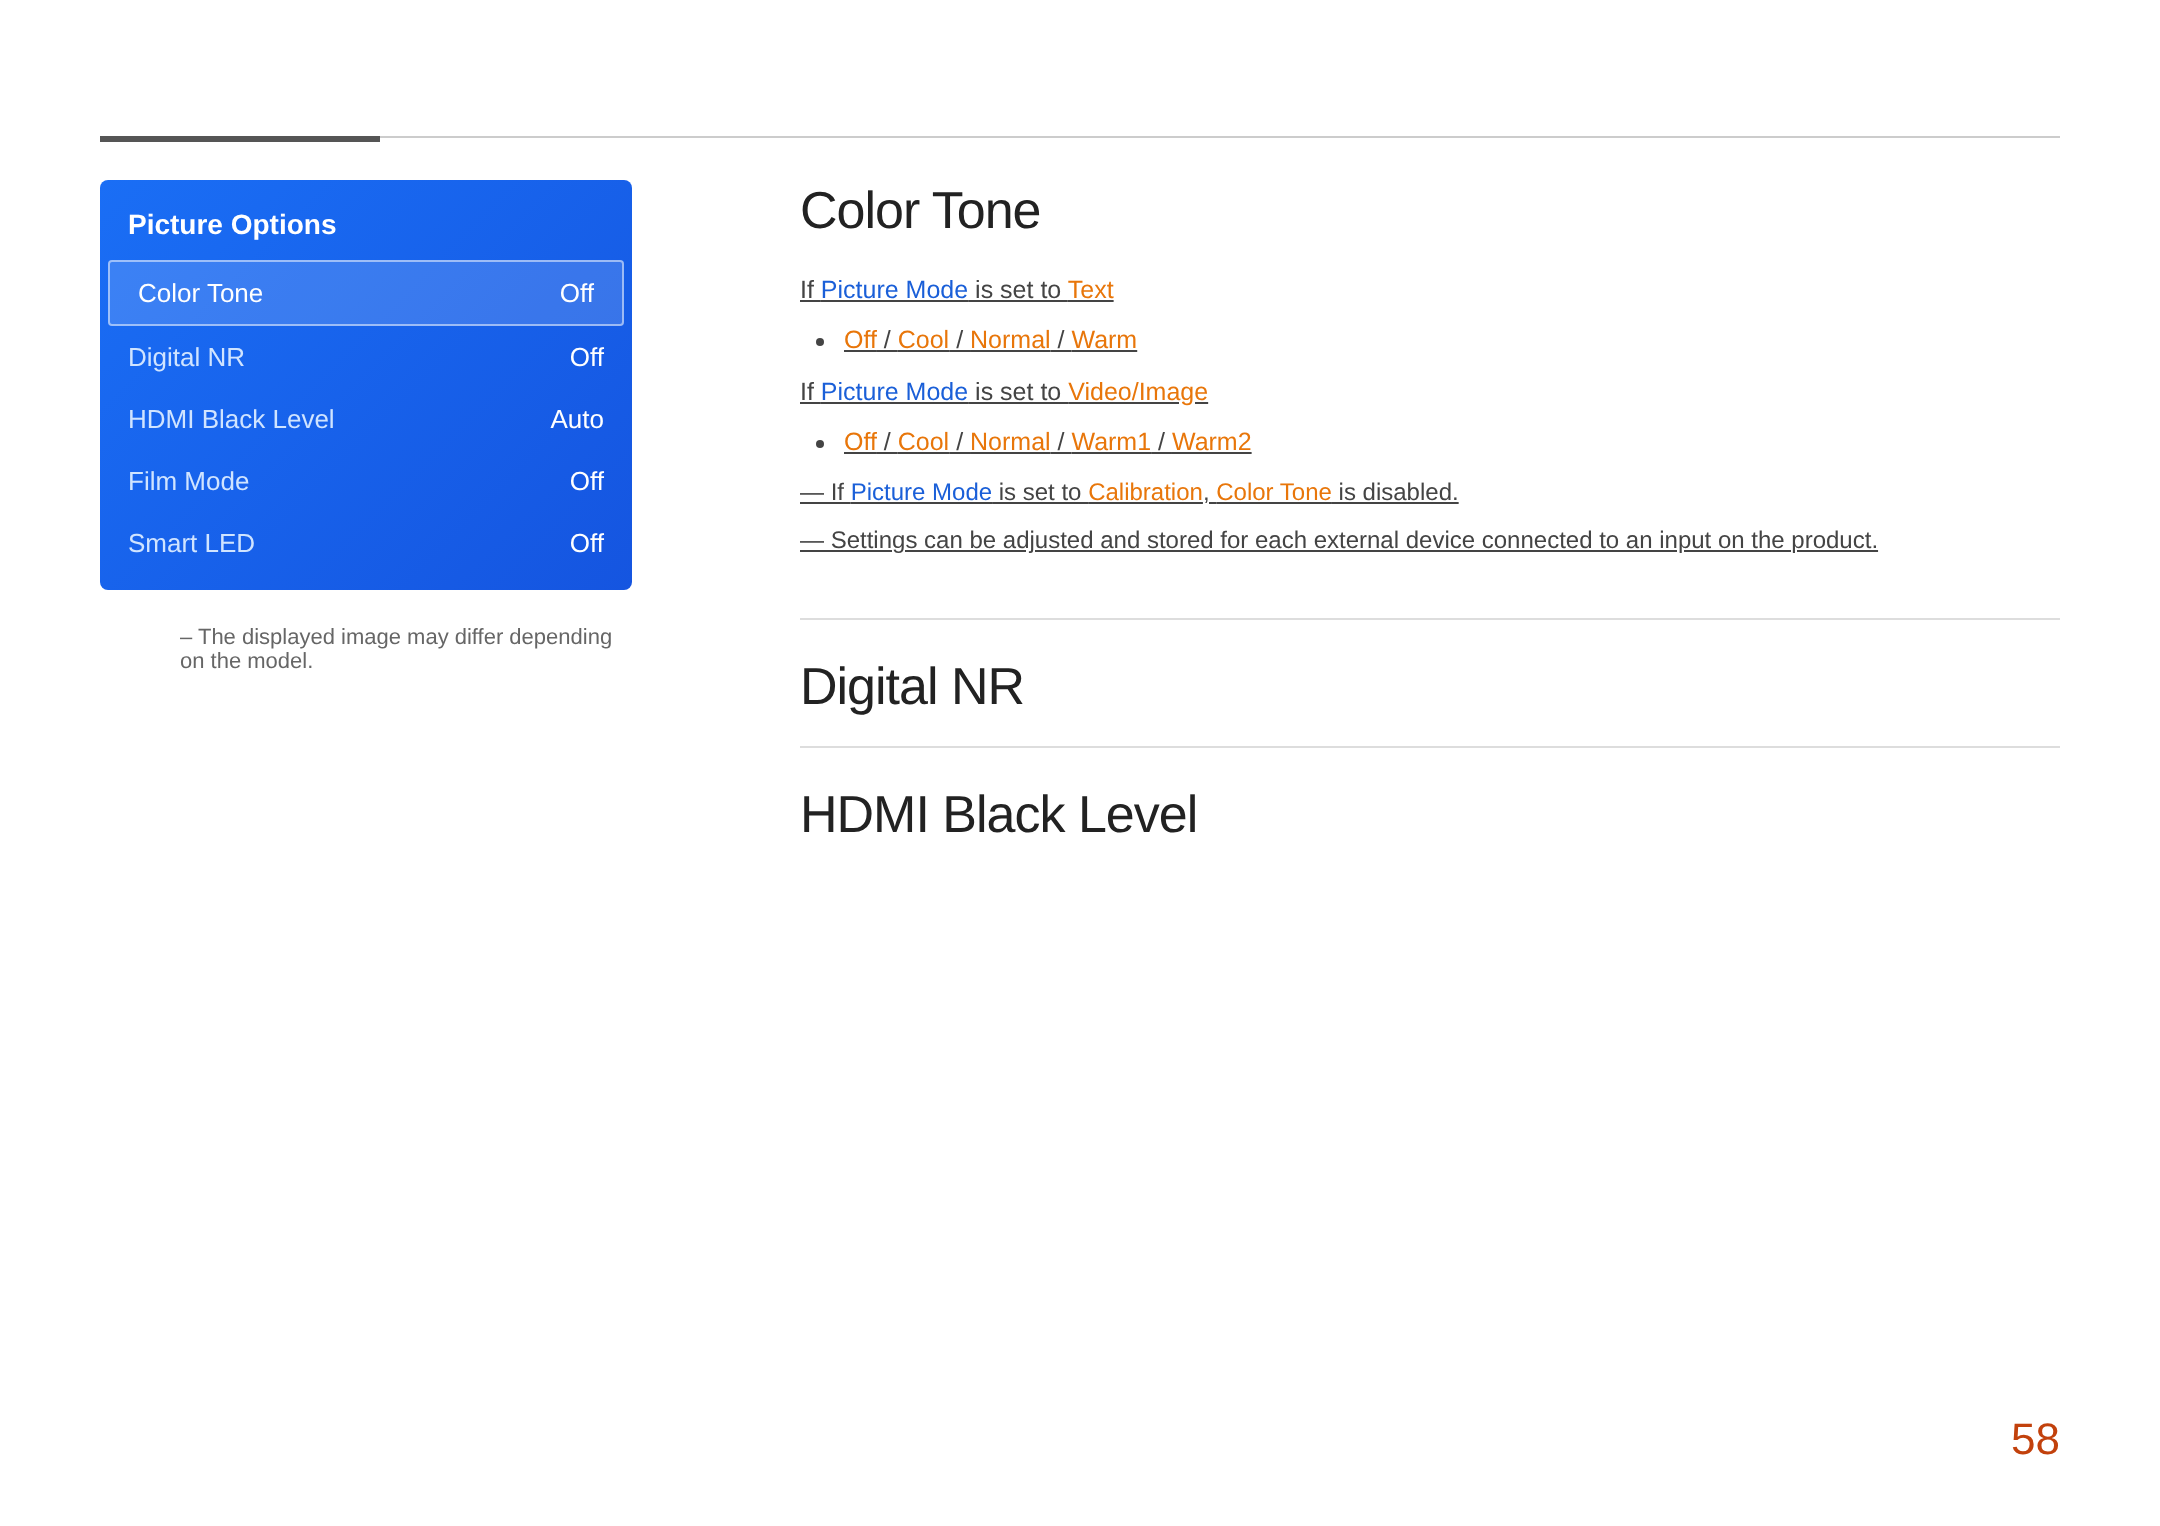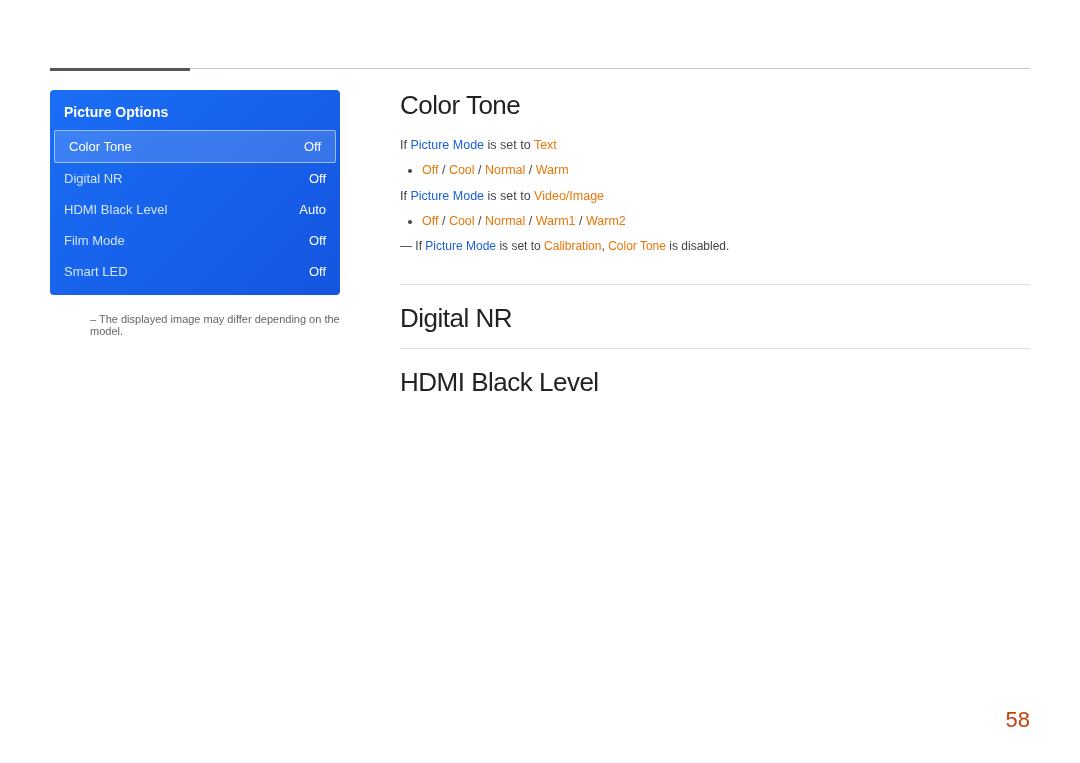--- a/index.html
+++ b/index.html
@@ -28,21 +28,21 @@
       width: 140px;
       height: 3px;
       background: #555;
     }
 
     
     .left-panel {
       position: absolute;
       top: 90px;
       left: 50px;
-      width: 290px;
+      width: 266px;
     }
 
     .menu-box {
       background: linear-gradient(135deg, #1a6ef5 0%, #1555e0 100%);
       border-radius: 4px;
       overflow: hidden;
       padding: 8px 0;
     }
 
     .menu-title {
@@ -99,20 +99,21 @@
       color: #222;
       margin-bottom: 14px;
       letter-spacing: -0.5px;
     }
 
     .section-body {
       font-size: 12.5px;
       color: #444;
       line-height: 1.7;
       margin-bottom: 28px;
+      text-decoration: underline;
     }
 
     .section-body p {
       margin-bottom: 4px;
     }
 
     .orange { color: #e8760a; }
     .blue { color: #1a5fd8; }
 
     ul.bullet-list {
@@ -193,20 +194,21 @@
         <div class="section-body">
           <p><span>If </span><span class="blue">Picture Mode</span><span> is set to </span><span class="orange">Text</span></p>
           <ul class="bullet-list">
             <li><span class="orange">Off</span><span> / </span><span class="orange">Cool</span><span> / </span><span class="orange">Normal</span><span> / </span><span class="orange">Warm</span></li>
           </ul>
           <p><span>If </span><span class="blue">Picture Mode</span><span> is set to </span><span class="orange">Video/Image</span></p>
           <ul class="bullet-list">
             <li><span class="orange">Off</span><span> / </span><span class="orange">Cool</span><span> / </span><span class="orange">Normal</span><span> / </span><span class="orange">Warm1</span><span> / </span><span class="orange">Warm2</span></li>
           </ul>
           <p class="indent-note"><span>― If </span><span class="blue">Picture Mode</span><span> is set to </span><span class="orange">Calibration</span><span>, </span><span class="orange">Color Tone</span><span> is disabled.</span></p>
+          <p class="indent-note"><span>― Settings can be adjusted and stored for each external device connected to an input on the product.</span></p>
         </div>
         <div class="divider-line"></div>
       </div>
       <div>
         <div class="section-title">Digital NR</div>
         <div class="divider-line"></div>
       </div>
       <div>
         <div class="section-title">HDMI Black Level</div>
       </div>

